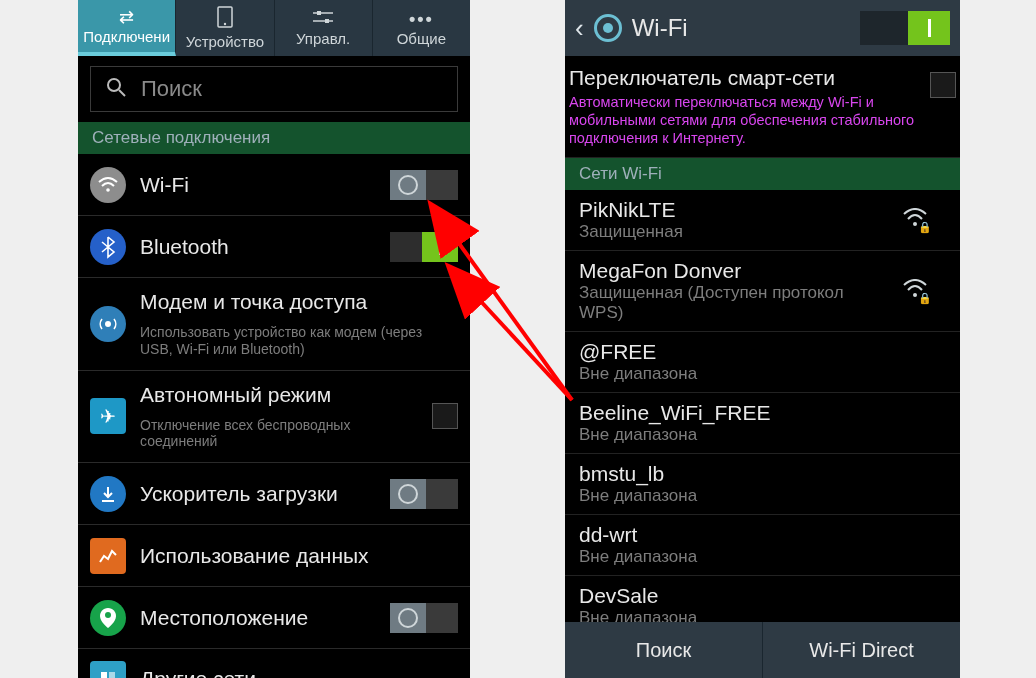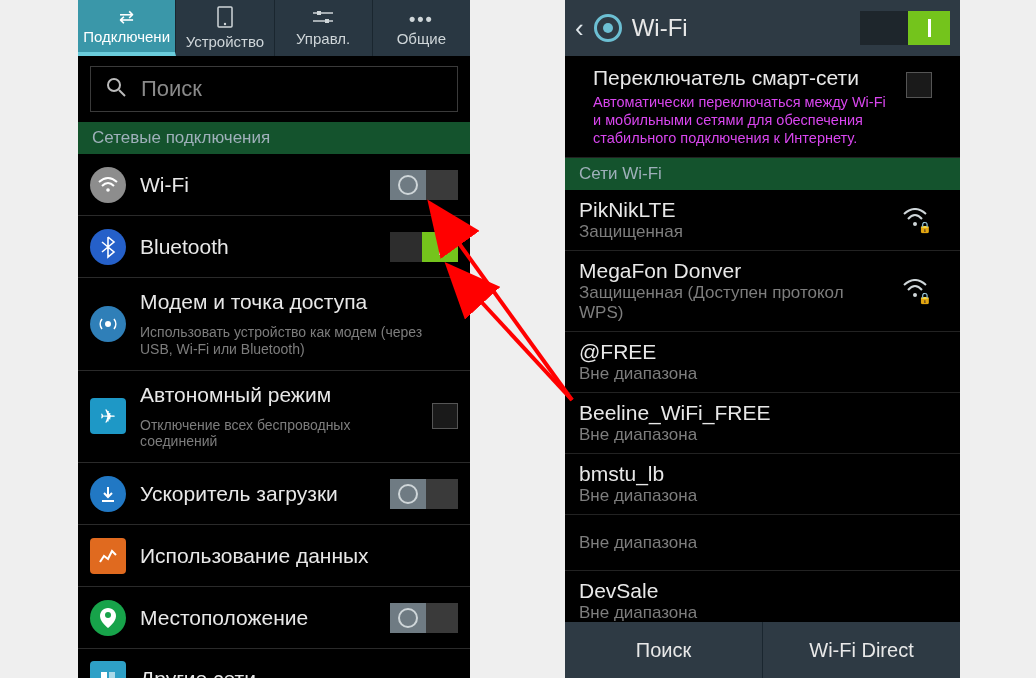--- a/index.html
+++ b/index.html
@@ -111,21 +111,21 @@
   .wifi-header .gear .in { width: 10px; height: 10px; border-radius: 50%; background: #6cbfd3; }
   .wifi-header .wtxt { color: #e8e8e8; font-size: 24px; flex: 1; }
 
   .hdr-toggle {
     width: 90px; height: 34px; background: #1e262c; display: flex; justify-content: flex-end;
   }
   .hdr-toggle .kn { width: 42px; height: 34px; background: #74c41c; display:flex; align-items:center; justify-content:center; }
   .hdr-toggle .kn::after { content:""; width:3px; height:18px; background:#fff; }
 
   .smart {
-    padding: 10px 28px; border-bottom: 1px solid #222;
+    padding: 10px 4px; border-bottom: 1px solid #222;
     display:flex; gap:12px; align-items:flex-start;
   }
   .smart .sm-txt { flex:1; }
   .smart .sm-title { color: #e8e8e8; font-size: 21px; margin-bottom: 3px; }
   .smart .sm-sub { color: #d946ef; font-size: 14.5px; line-height: 1.25; }
   .smart .checkbox { margin-top: 6px; }
 
   .net-row {
     padding: 8px 30px 8px 14px; border-bottom: 1px solid #222;
     display: flex; align-items: center; gap: 10px;
@@ -375,20 +375,21 @@
         </div>
       </div>
       <div class="net-row">
         <div class="ntxt">
           <div class="ssid">bmstu_lb</div>
           <div class="nsub">Вне диапазона</div>
         </div>
       </div>
       <div class="net-row">
         <div class="ntxt">
+          <div class="ssid">dd-wrt</div>
           <div class="nsub">Вне диапазона</div>
         </div>
       </div>
       <div class="net-row">
         <div class="ntxt">
           <div class="ssid">DevSale</div>
           <div class="nsub">Вне диапазона</div>
         </div>
       </div>
     </div>

